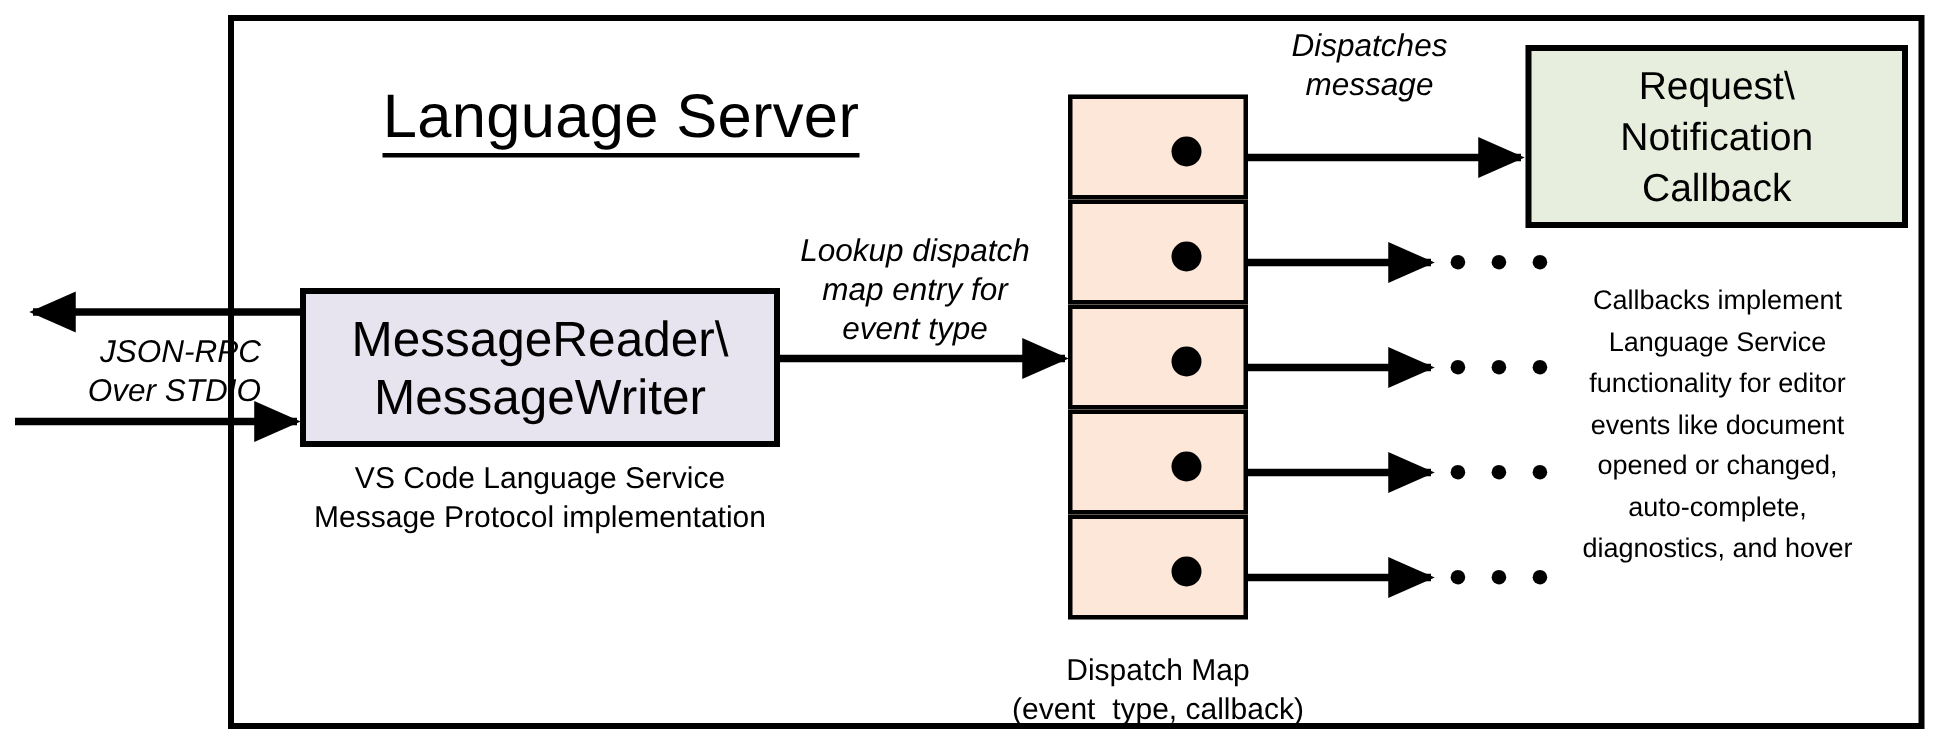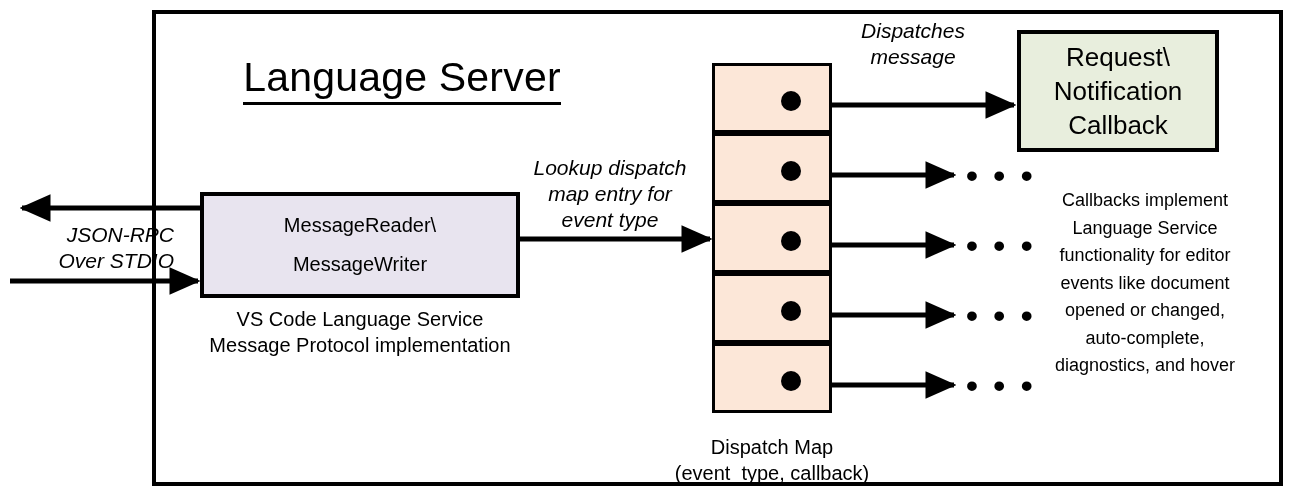--- a/index.html
+++ b/index.html
@@ -25,21 +25,21 @@
     top: 10px;
     width: 1131px;
     height: 476px;
     border: 4px solid #000000;
     box-sizing: border-box;
     background: transparent;
   }
 
   .title {
     position: absolute;
-    left: 232px;
+    left: 244px;
     top: 52px;
     width: 340px;
     text-align: center;
     font-size: 41px;
     line-height: 50px;
     letter-spacing: .2px;
     white-space: nowrap;
   }
   .title span {
     border-bottom: 3px solid #000;
@@ -50,37 +50,37 @@
   .node {
     position: absolute;
     border: 4px solid #000000;
     box-sizing: border-box;
     display: flex;
     align-items: center;
     justify-content: center;
     text-align: center;
   }
   .node-text {
-    font-size: 20px;
+    font-size: 33px;
     line-height: 39px;
     white-space: pre-line;
   }
 
   #reader-box {
     left: 200px;
     top: 192px;
     width: 320px;
     height: 106px;
     background: #e8e4ef;
   }
 
   #callback-box {
     left: 1017px;
     top: 30px;
-    width: 202px;
+    width: 255px;
     height: 122px;
     background: #e8eedd;
   }
   #callback-box .node-text { font-size: 26px; line-height: 34px; }
 
   .caption {
     position: absolute;
     text-align: center;
     font-size: 20px;
     line-height: 26px;

